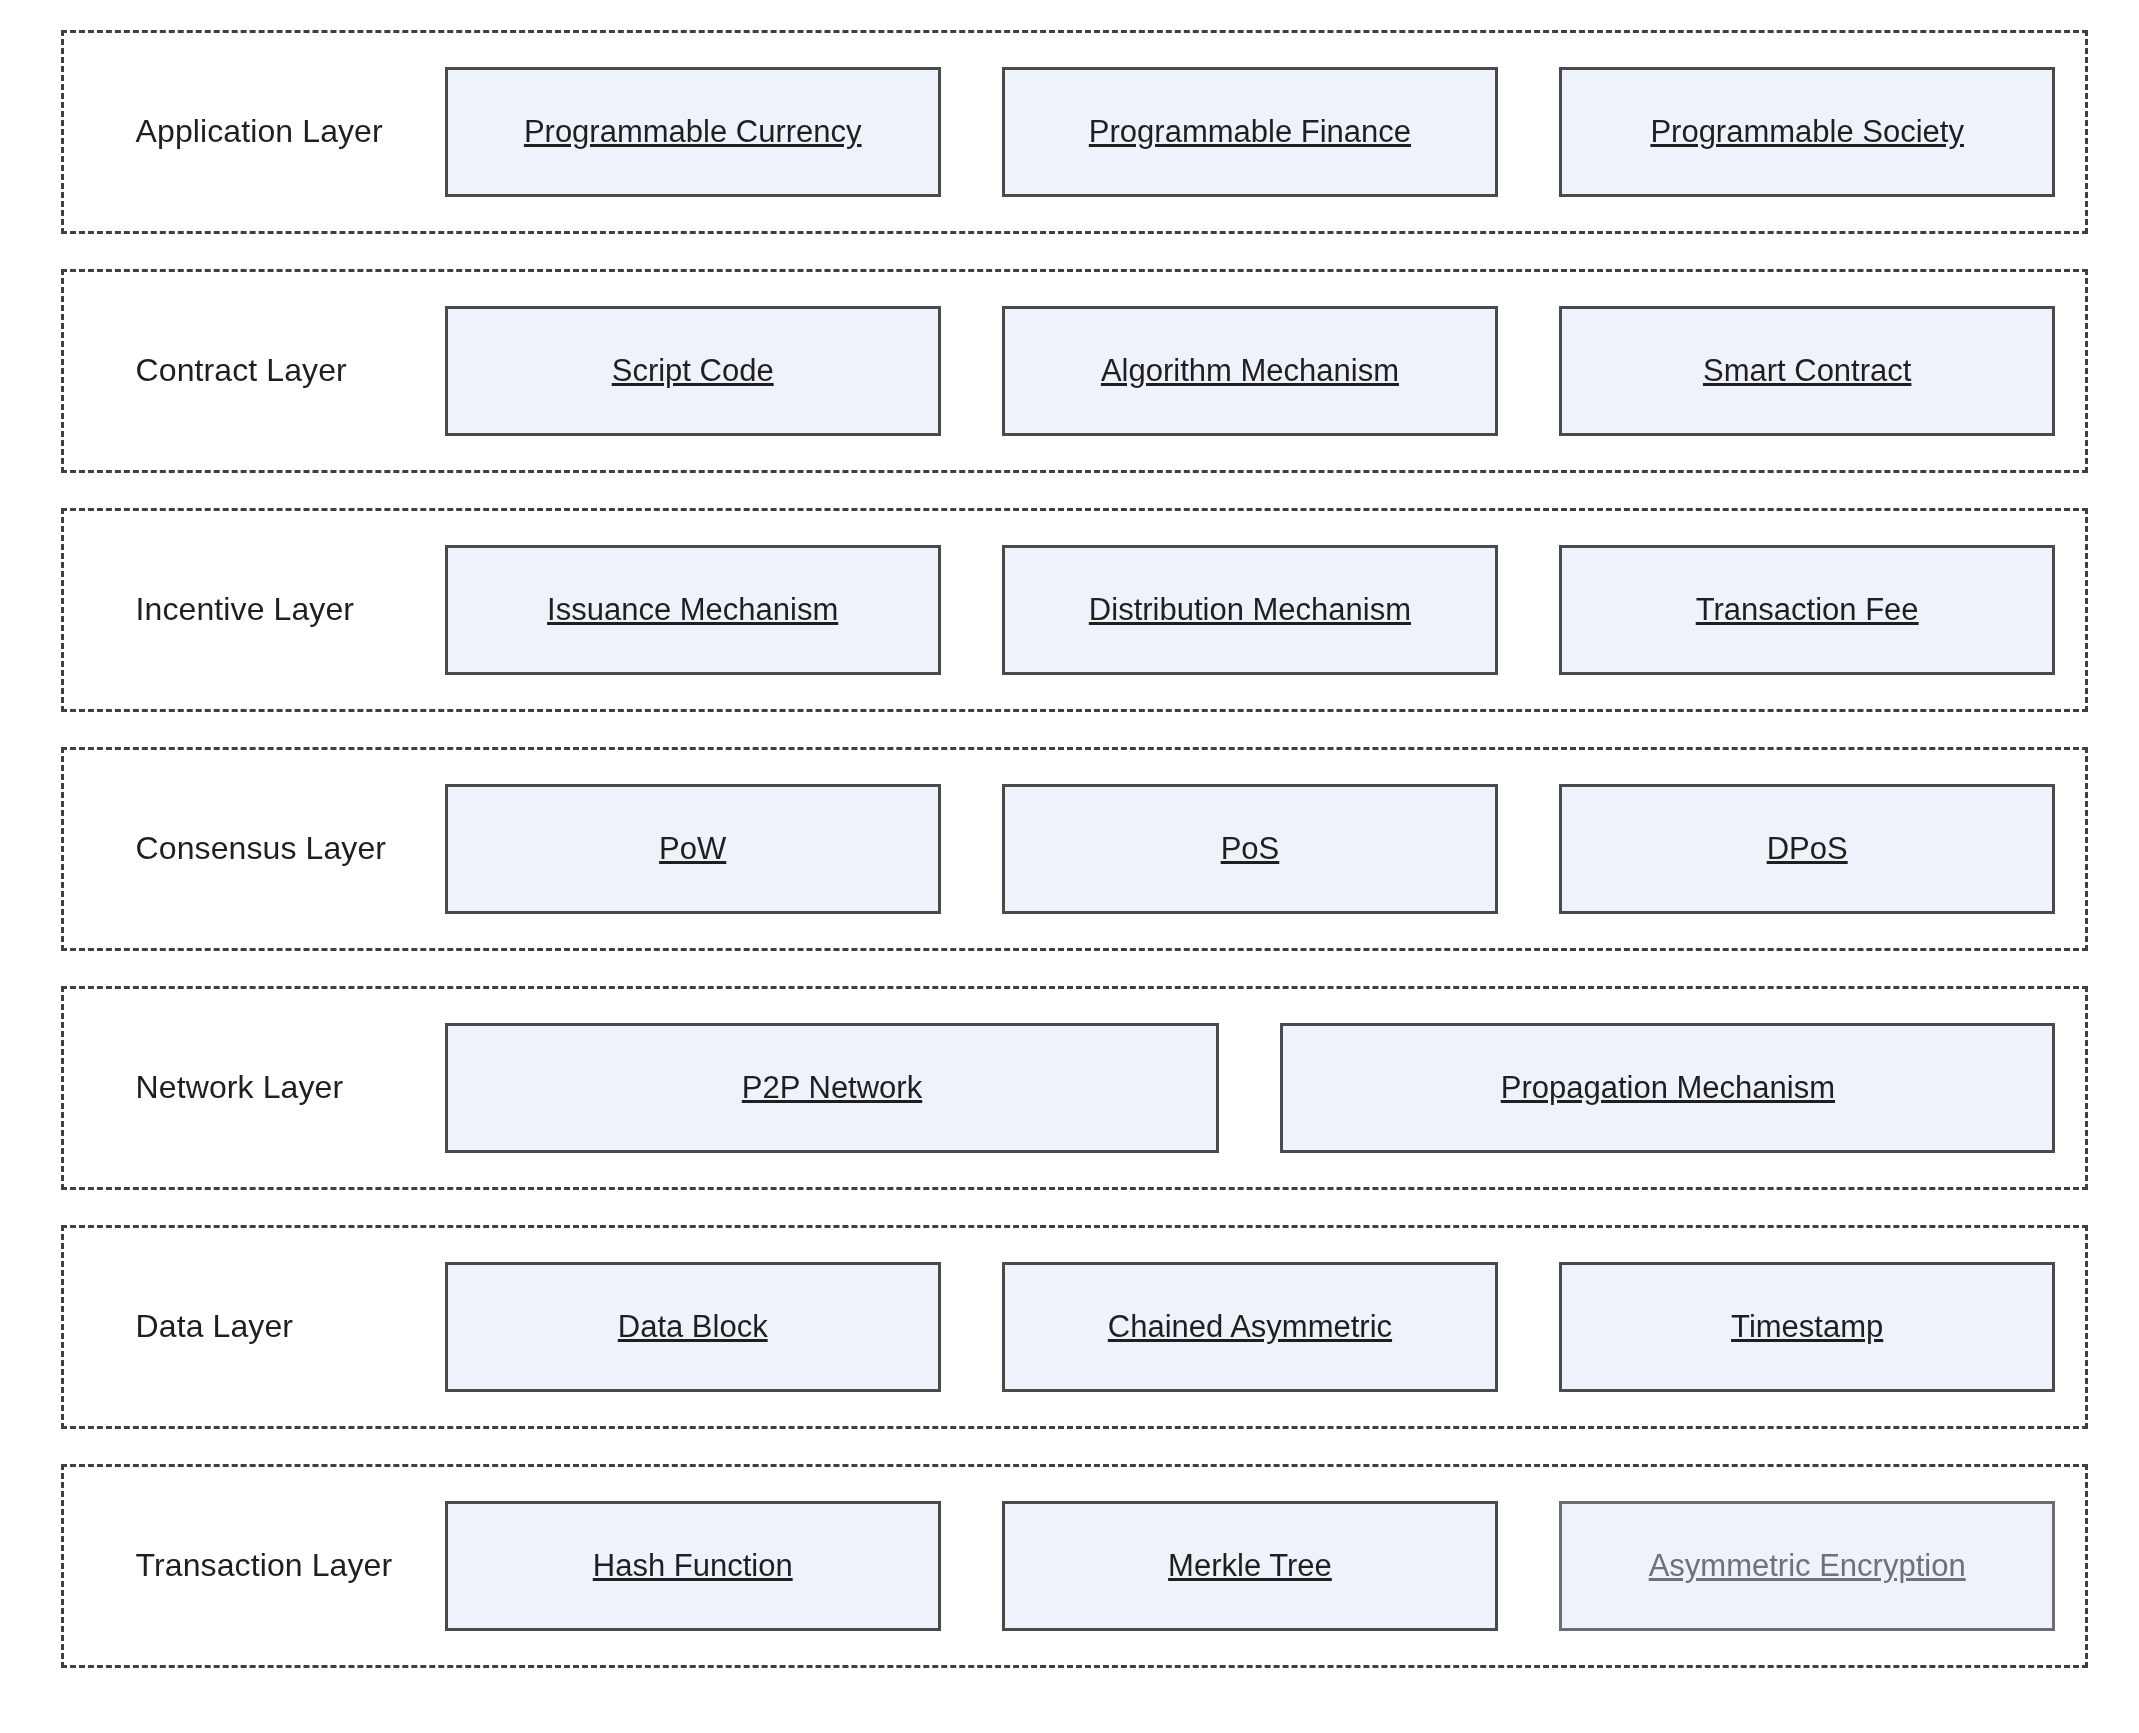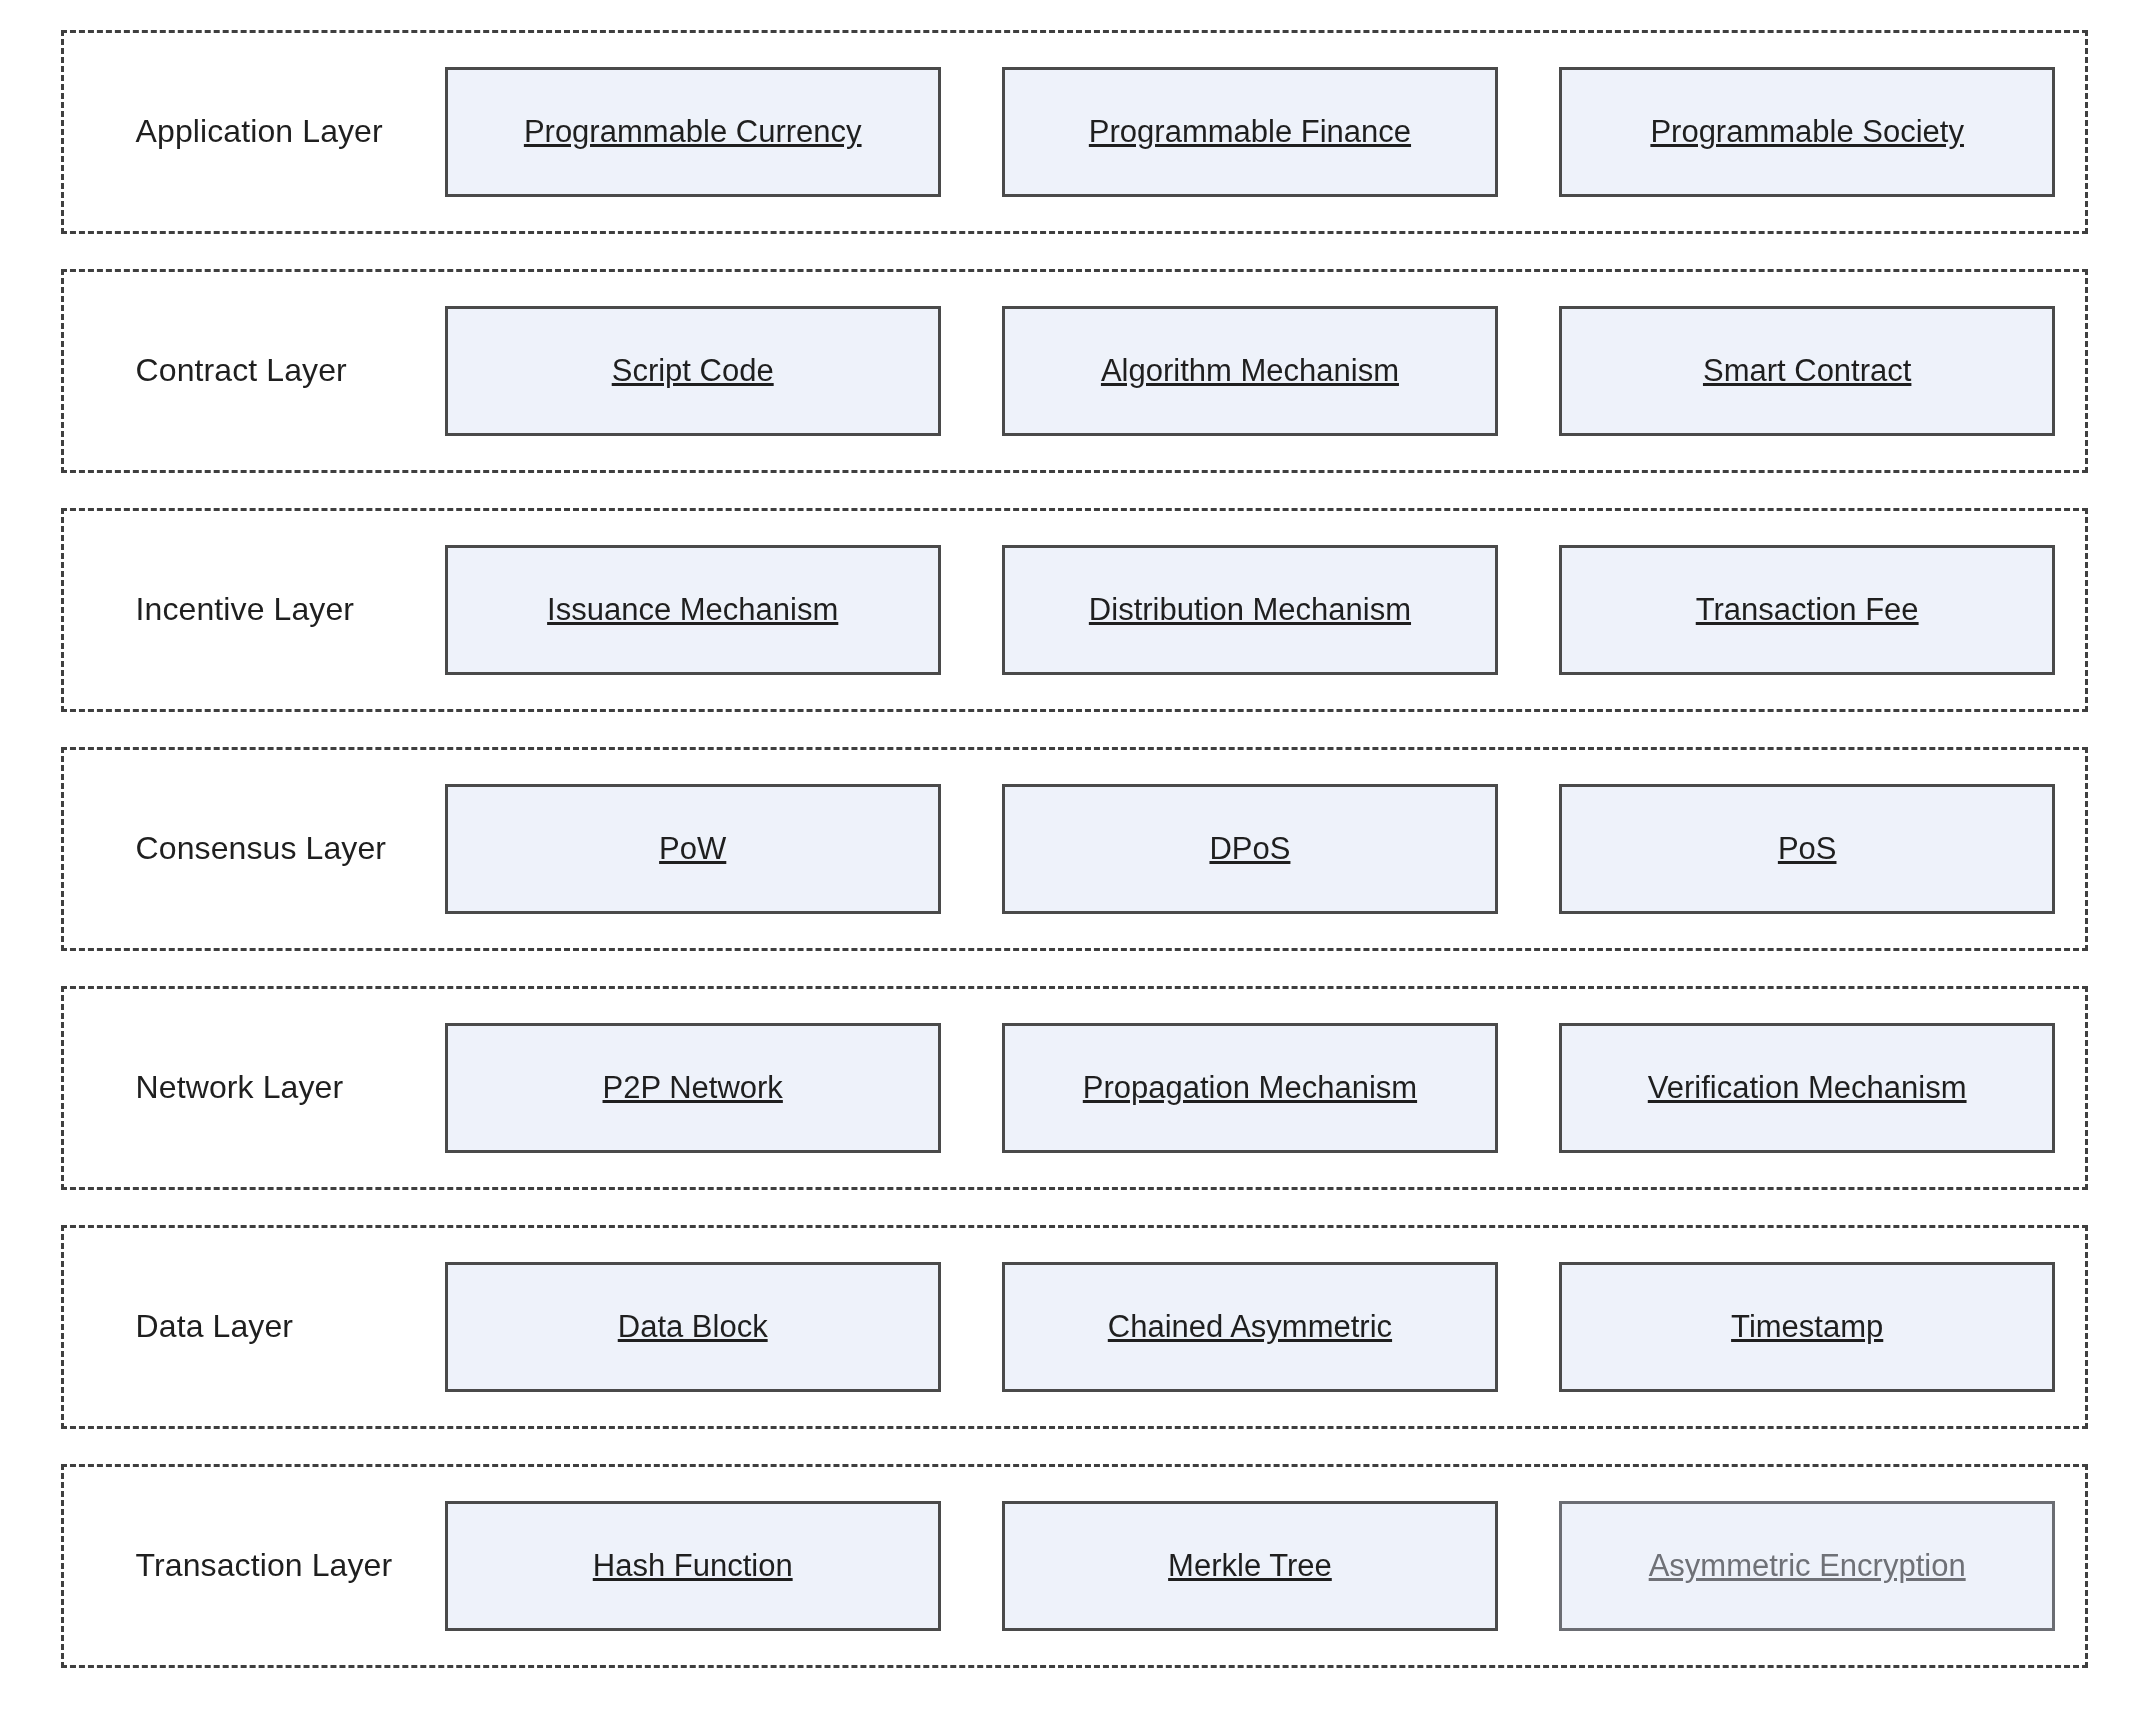--- a/index.html
+++ b/index.html
@@ -93,30 +93,29 @@
       <div class="cells">
         <div class="cell">Issuance Mechanism</div>
         <div class="cell">Distribution Mechanism</div>
         <div class="cell">Transaction Fee</div>
       </div>
     </div>
     <div class="layer-row">
       <div class="layer-title">Consensus Layer</div>
       <div class="cells">
         <div class="cell">PoW</div>
+        <div class="cell">PoS</div>
         <div class="cell">DPoS</div>
-        <div class="cell">PoS</div>
       </div>
     </div>
     <div class="layer-row">
       <div class="layer-title">Network Layer</div>
       <div class="cells">
         <div class="cell">P2P Network</div>
         <div class="cell">Propagation Mechanism</div>
-        <div class="cell">Verification Mechanism</div>
       </div>
     </div>
     <div class="layer-row">
       <div class="layer-title">Data Layer</div>
       <div class="cells">
         <div class="cell">Data Block</div>
         <div class="cell">Chained Asymmetric</div>
         <div class="cell">Timestamp</div>
       </div>
     </div>

